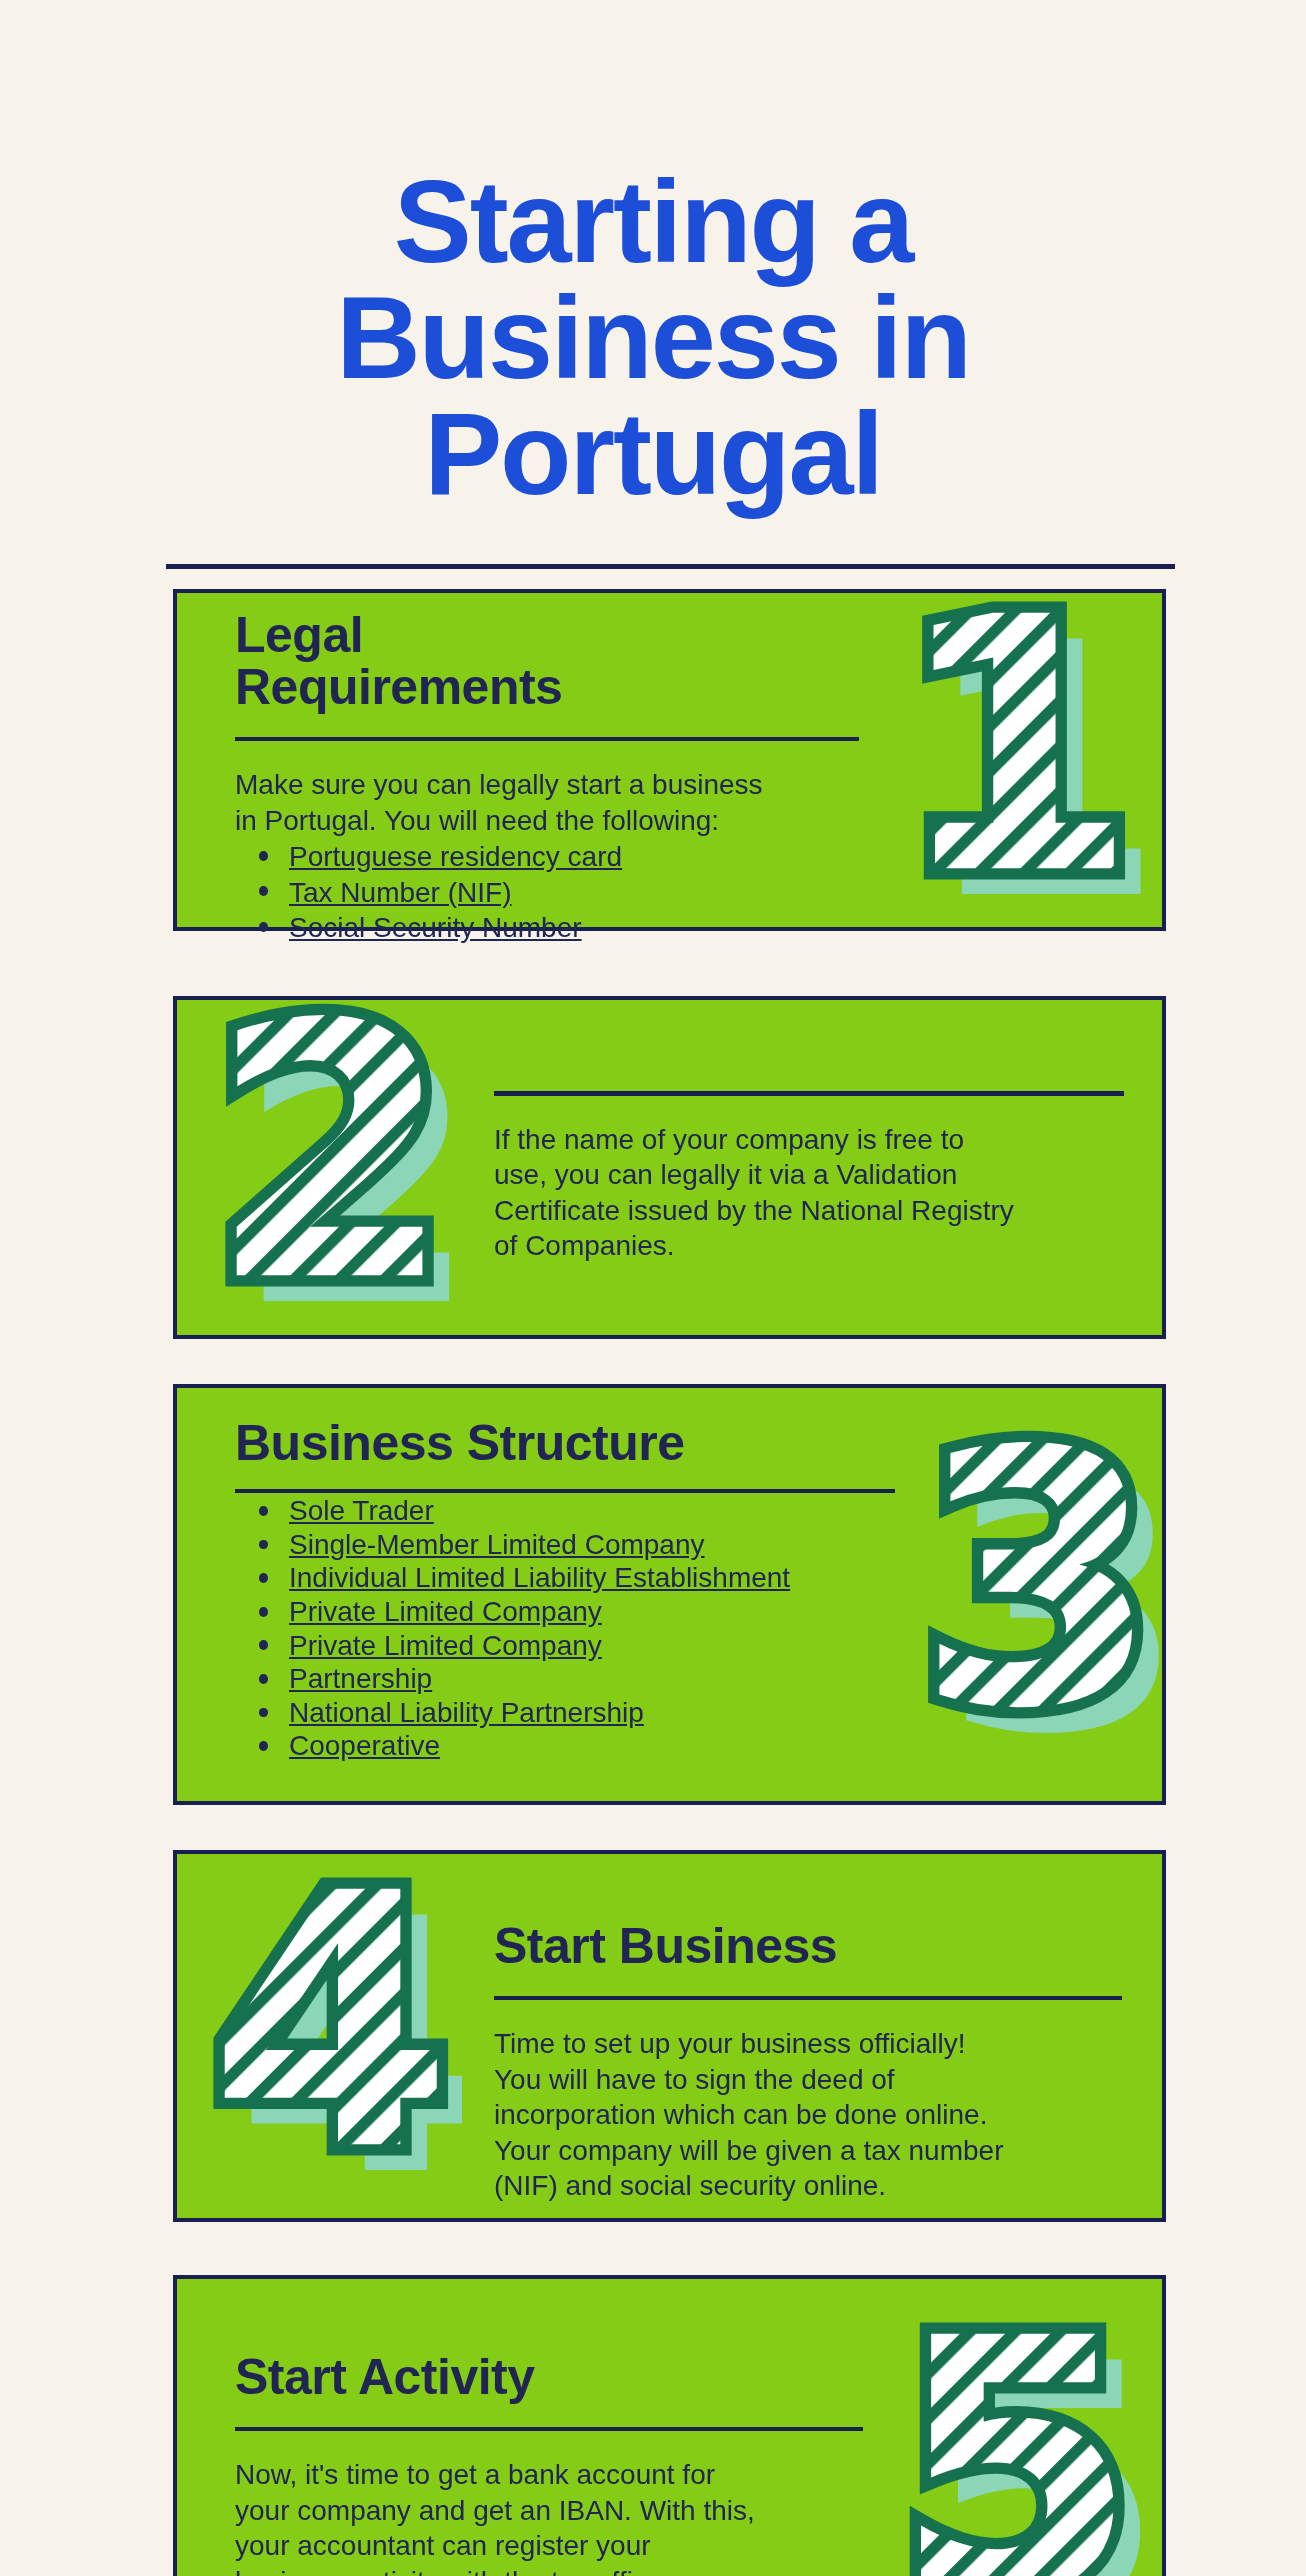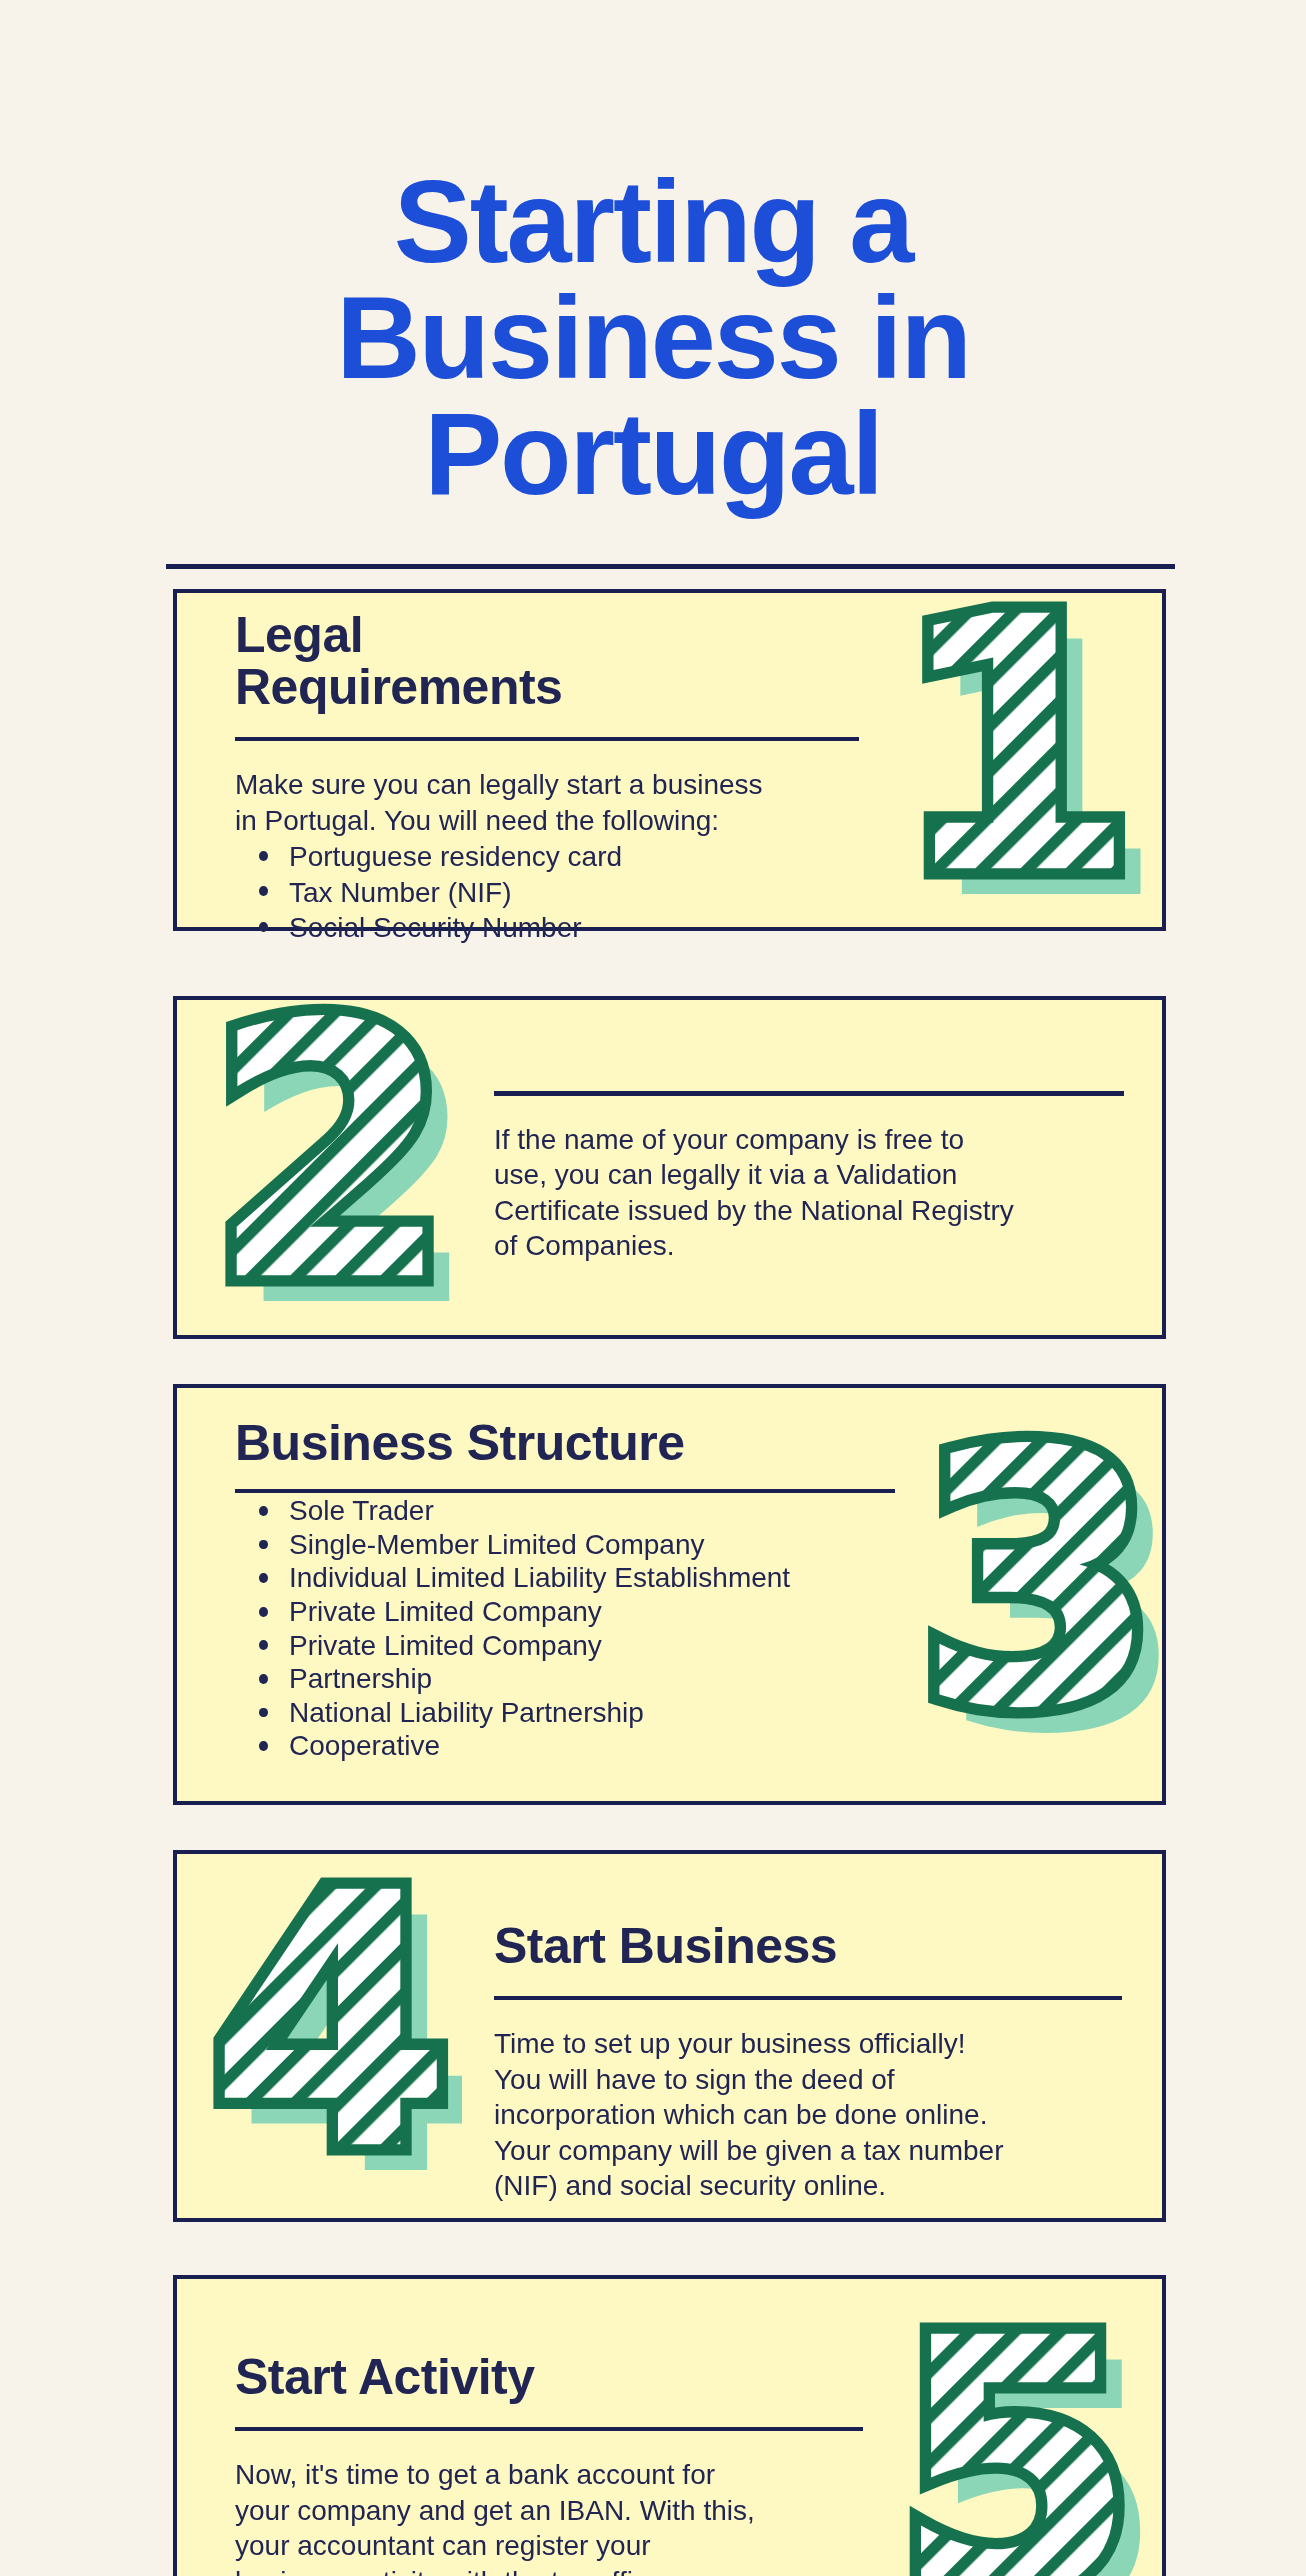--- a/index.html
+++ b/index.html
@@ -21,21 +21,21 @@
     line-height:0.99;color:#1d4ed8;
   }
   .title-divider{
     position:absolute;top:564px;left:166px;width:1009px;height:4.6px;
     background:#1A1F52;
   }
 
   
   .card{
     position:absolute;left:173px;width:993px;
-    background:#fef9c3;border:4.6px solid #1A1F52;
+    background:#84cc16;border:4.6px solid #1A1F52;
     box-sizing:border-box;
   }
   .card::before{
     content:"";position:absolute;z-index:-1;
     left:10.3px;top:10.3px;width:100%;height:100%;
     background:#3CA177;border:4.6px solid #1A1F52;
   }
   .c1{top:589px;height:342px;}
   .c2{top:996px;height:343px;}
   .c3{top:1384px;height:421px;}
@@ -60,21 +60,21 @@
   .c1 h2{max-width:433px;}
   .rule{height:4.6px;background:#1A1F52;margin-top:23px;}
   .c1 .rule{width:624px;}
   .c2 .rule{width:630px;}
   .c3 .rule{width:660px;margin-top:19.6px;}
   .c4 .rule{width:628px;}
   .c5 .rule{width:628px;}
 
   .body-text{margin-top:26px;font-size:28px;line-height:1.27;color:#212553;}
   .c3 .body-text{margin-top:15.5px;line-height:1.2;}
-  .bullet-list{list-style:none;margin:1px 0 0 0;padding:0;font-size:28px;line-height:1.27;}
+  .bullet-list{list-style:none;margin:1px 0 0 0;padding:0;font-size:28px;line-height:1.27;text-decoration:underline;}
   .c3 .bullet-list{line-height:1.2;}
   .bullet-list li{position:relative;padding-left:54px;}
   .bullet-list li::before{
     content:"";position:absolute;left:24px;top:0.42em;
     width:8.8px;height:9.8px;border-radius:50%;background:#212553;
   }
 
   .big-number{width:258px;height:335px;}
   .c2 .big-number,.c4 .big-number{margin-left:-5.2px;}
 </style>

